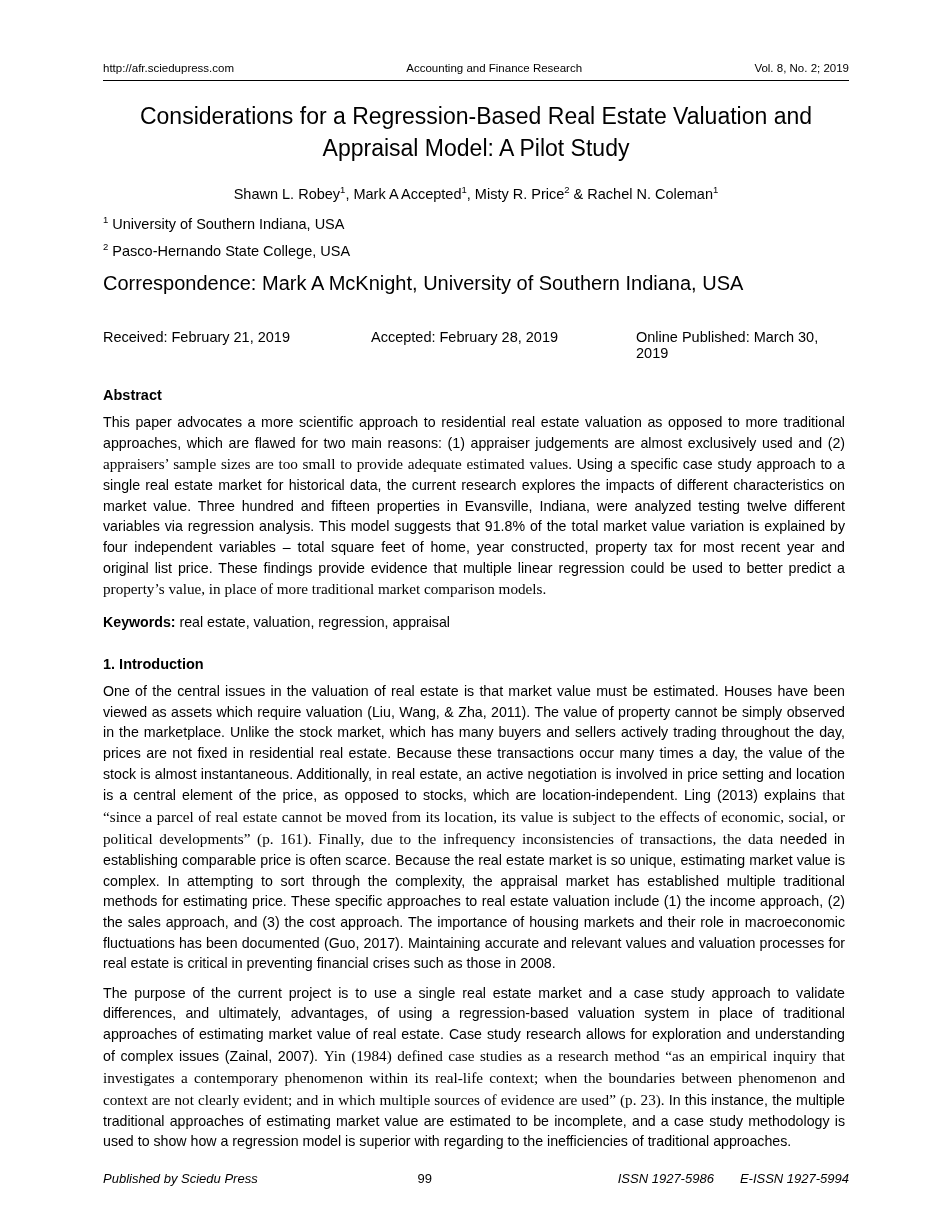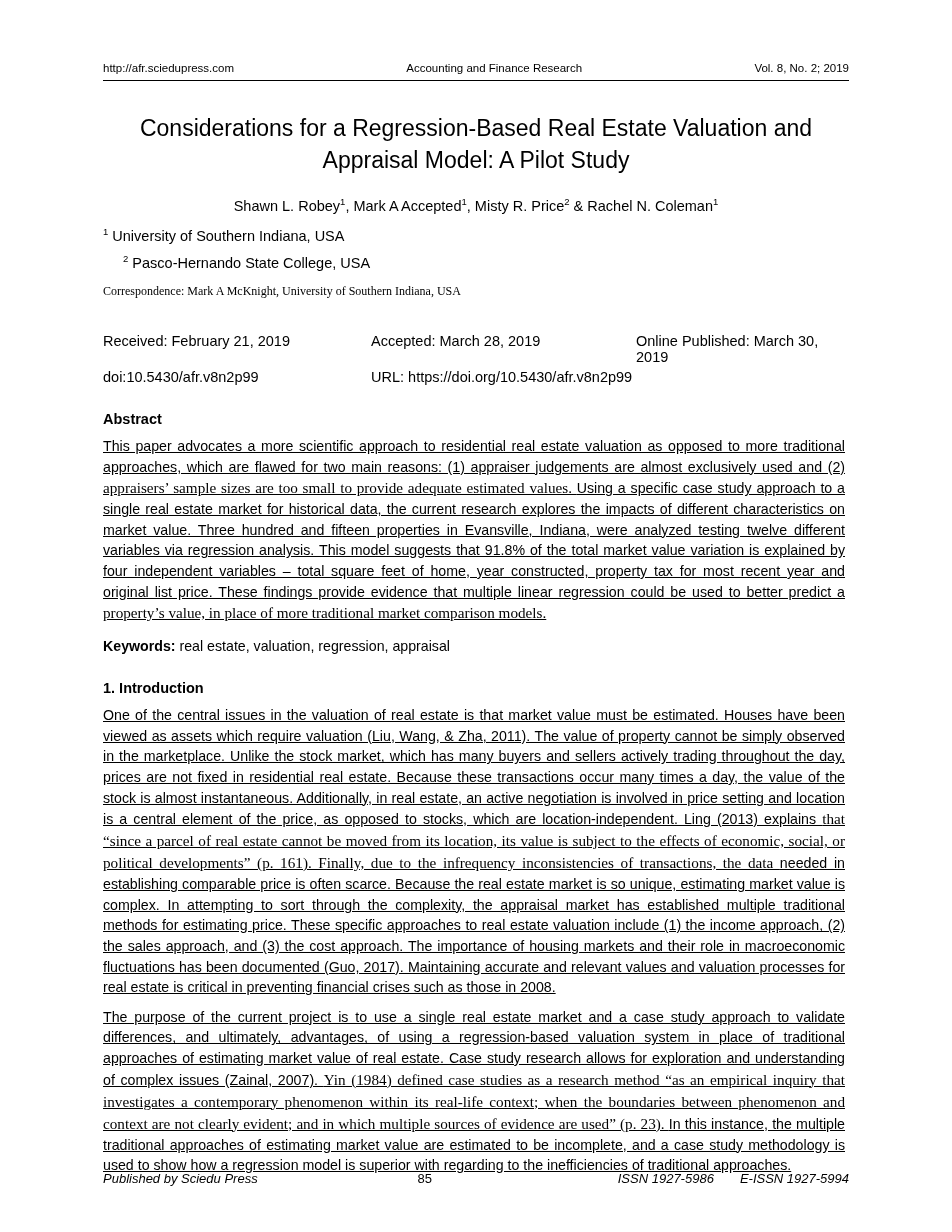--- a/index.html
+++ b/index.html
@@ -29,46 +29,45 @@
     font-size: 11.5px;
     padding-bottom: 6px;
     border-bottom: 1px solid #000;
   }
   .runhead .left  { text-align: left; }
   .runhead .center{ text-align: center; flex: 1; }
   .runhead .right { text-align: right; }
 
   
   .title {
-    margin-top: 32px;
+    margin-top: 20px;
     font-size: 23px;
     line-height: 1.38;
     text-align: center;
     font-weight: normal;
   }
 
   
   .authors {
     margin-top: 20px;
     text-align: center;
     font-size: 14.5px;
   }
   sup { font-size: 9.5px; vertical-align: super; }
 
   .affil {
     margin-top: 12px;
     font-size: 14.5px;
     text-align: left;
   }
-  .affil + .affil { margin-top: 9px; margin-left: 20px; }
+  .affil + .affil { margin-top: 9px; }
   .correspondence {
     margin-top: 13px;
-    font-size: 12px;
+    font-size: 20px;
     text-align: left;
-    font-family: Liberation Serif, serif;
   }
 
   
   .dates {
     margin-top: 34px;
     font-size: 14.5px;
     display: flex;
   }
   .dates .c1 { width: 268px; }
   .dates .c2 { width: 265px; }
@@ -85,21 +84,20 @@
   h2.sec {
     font-size: 14.5px;
     font-weight: bold;
     margin: 26px 0 0 0;
   }
   p.body {
     margin: 9px 4px 0 0;
     font-size: 14.2px;
     line-height: 1.45;
     text-align: justify;
-    text-decoration: underline;
   }
   p.kw {
     margin: 14px 0 0 0;
     font-size: 14.2px;
     text-align: left;
   }
   .kw b { font-weight: bold; }
   .serif { font-family: "Liberation Serif", serif; font-size: 15.2px; }
 
   
@@ -138,38 +136,34 @@
     <sup>1</sup><span> University of Southern Indiana, USA</span>
   </div>
   <div class="affil">
     <sup>2</sup><span> Pasco-Hernando State College, USA</span>
   </div>
 
   <div class="correspondence">Correspondence: Mark A McKnight, University of Southern Indiana, USA</div>
 
   <div class="dates">
     <div class="c1">Received: February 21, 2019</div>
-    <div class="c2">Accepted: March 28, 2019</div>
+    <div class="c2">Accepted: February 28, 2019</div>
     <div class="c3">Online Published: March 30, 2019</div>
-  </div>
-  <div class="doiline">
-    <div class="c1">doi:10.5430/afr.v8n2p99</div>
-    <div class="c2">URL: https://doi.org/10.5430/afr.v8n2p99</div>
   </div>
 
   <h2 class="sec">Abstract</h2>
   <p class="body"><span>This paper advocates a more scientific approach to residential real estate valuation as opposed to more traditional approaches, which are flawed for two main reasons: (1) appraiser judgements are almost exclusively used and (2) </span><span class="serif">appraisers’ sample sizes are too small to provide adequate estimated values. </span><span>Using a specific case study approach to a single real estate market for historical data, the current research explores the impacts of different characteristics on market value. Three hundred and fifteen properties in Evansville, Indiana, were analyzed testing twelve different variables via regression analysis. This model suggests that 91.8% of the total market value variation is explained by four independent variables – total square feet of home, year constructed, property tax for most recent year and original list price. These findings provide evidence that multiple linear regression could be used to better predict a </span><span class="serif">property’s value, in place of more traditional market comparison models.</span></p>
 
   <p class="kw"><b>Keywords:</b><span> real estate, valuation, regression, appraisal</span></p>
 
   <h2 class="sec">1. Introduction</h2>
 
   <p class="body"><span>One of the central issues in the valuation of real estate is that market value must be estimated. Houses have been viewed as assets which require valuation (Liu, Wang, &amp; Zha, 2011). The value of property cannot be simply observed in the marketplace. Unlike the stock market, which has many buyers and sellers actively trading throughout the day, prices are not fixed in residential real estate. Because these transactions occur many times a day, the value of the stock is almost instantaneous. Additionally, in real estate, an active negotiation is involved in price setting and location is a central element of the price, as opposed to stocks, which are location-independent. Ling (2013) explains </span><span class="serif">that “since a parcel of real estate cannot be moved from its location, its value is subject to the effects of economic, social, or political developments” (p. 161). Finally, due to the infrequency inconsistencies of transactions, the data </span><span>needed in establishing comparable price is often scarce. Because the real estate market is so unique, estimating market value is complex. In attempting to sort through the complexity, the appraisal market has established multiple traditional methods for estimating price. These specific approaches to real estate valuation include (1) the income approach, (2) the sales approach, and (3) the cost approach. The importance of housing markets and their role in macroeconomic fluctuations has been documented (Guo, 2017). Maintaining accurate and relevant values and valuation processes for real estate is critical in preventing financial crises such as those in 2008.</span></p>
 
   <p class="body"><span>The purpose of the current project is to use a single real estate market and a case study approach to validate differences, and ultimately, advantages, of using a regression-based valuation system in place of traditional approaches of estimating market value of real estate. Case study research allows for exploration and understanding of complex issues (Zainal, 2007). </span><span class="serif">Yin (1984) defined case studies as a research method “as an empirical inquiry that investigates a contemporary phenomenon within its real-life context; when the boundaries between phenomenon and context are not clearly evident; and in which multiple sources of evidence are used” (p. 23). </span><span>In this instance, the multiple traditional approaches of estimating market value are estimated to be incomplete, and a case study methodology is used to show how a regression model is superior with regarding to the inefficiencies of traditional approaches.</span></p>
 
   <div class="footer">
     <div class="left">Published by Sciedu Press</div>
-    <div class="center">85</div>
+    <div class="center">99</div>
     <div class="right"><span>ISSN 1927-5986</span><span>E-ISSN 1927-5994</span></div>
   </div>
 
 </div>
 
 </body></html>

